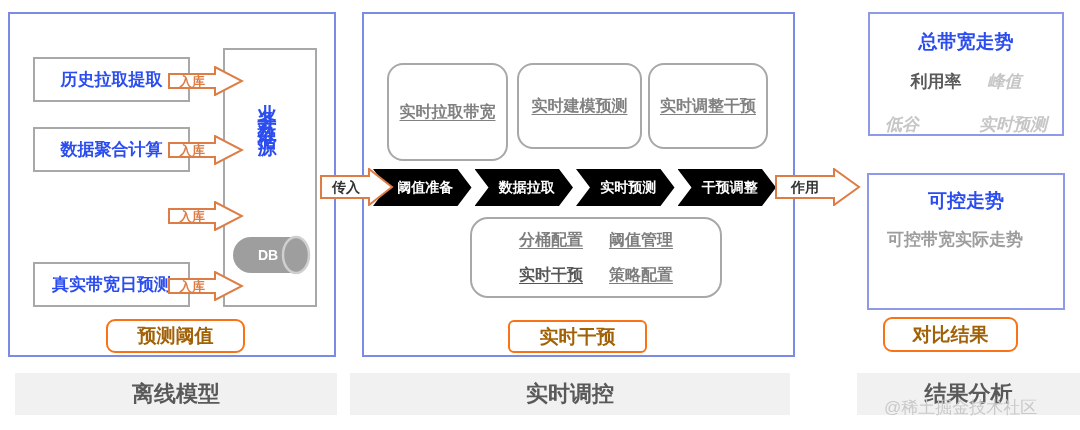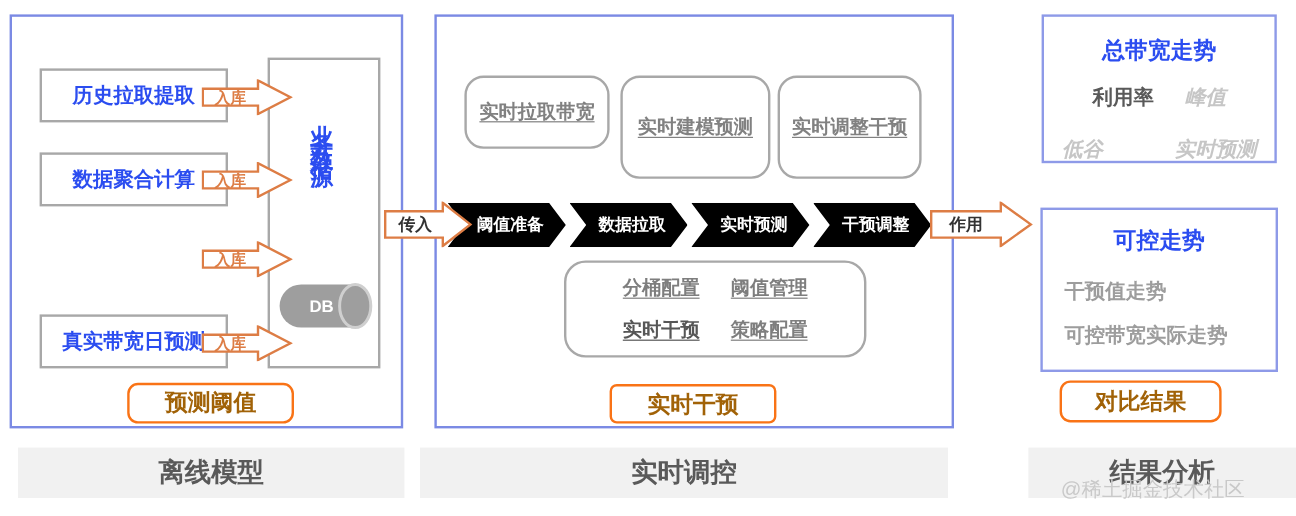--- a/index.html
+++ b/index.html
@@ -101,21 +101,21 @@
   <div class="abs gbox footer-box" style="left:106px;top:319px;width:139px;height:34px;z-index:4;">
     <span>预测阈值</span>
   </div>
 
   <div class="abs section-bar" style="left:15px;top:373px;width:322px;height:42px;">
     <span>离线模型</span>
   </div>
 
   <div class="abs panel" style="left:362px;top:12px;width:433px;height:345px;"></div>
 
-  <div class="abs gbox rt-box" style="left:387px;top:63px;width:121px;height:61px;">
+  <div class="abs gbox rt-box" style="left:387px;top:63px;width:121px;height:98px;">
     <span>实时拉取带宽</span>
   </div>
   <div class="abs gbox rt-box" style="left:517px;top:63px;width:125px;height:86px;">
     <span>实时建模预测</span>
   </div>
   <div class="abs gbox rt-box" style="left:648px;top:63px;width:120px;height:86px;">
     <span>实时调整干预</span>
   </div>
 
   <div class="abs chevron-row" style="left:373px;top:169px;width:403px;height:37px;z-index:2;">
@@ -162,21 +162,20 @@
       <span class="muted-light">峰值</span>
     </div>
     <div style="display:flex;justify-content:center;gap:60px;margin-top:20px;">
       <span class="muted-light">低谷</span>
       <span class="muted-light">实时预测</span>
     </div>
   </div>
 
   <div class="abs result-box" style="left:867px;top:173px;width:198px;height:137px;">
     <div class="result-title" style="margin-top:13px;">可控走势</div>
-    <div class="muted-mid" style="margin:17px 0 0 18px;">干预值走势</div>
     <div class="muted-mid" style="margin:14px 0 0 18px;">可控带宽实际走势</div>
   </div>
 
   <div class="abs gbox footer-box" style="left:883px;top:317px;width:135px;height:35px;">
     <span>对比结果</span>
   </div>
 
   <div class="abs section-bar" style="left:857px;top:373px;width:223px;height:42px;">
     <span>结果分析</span>
   </div>

